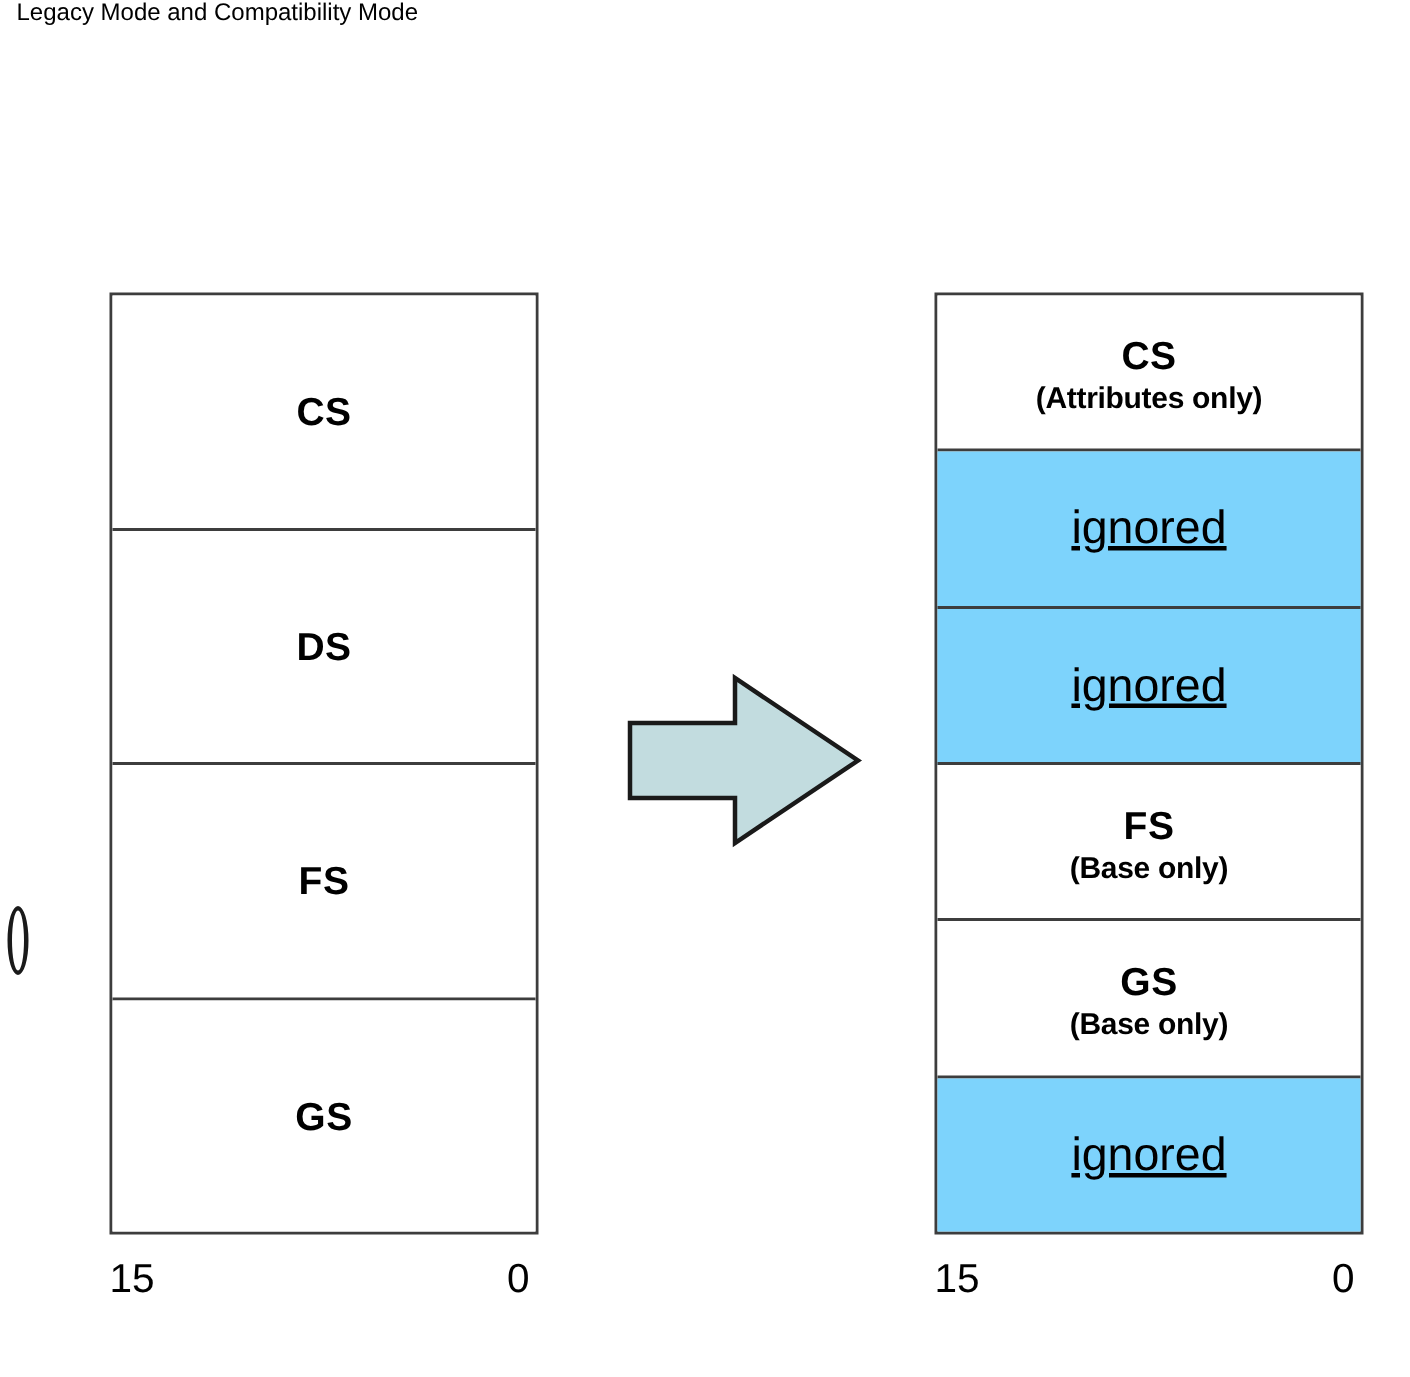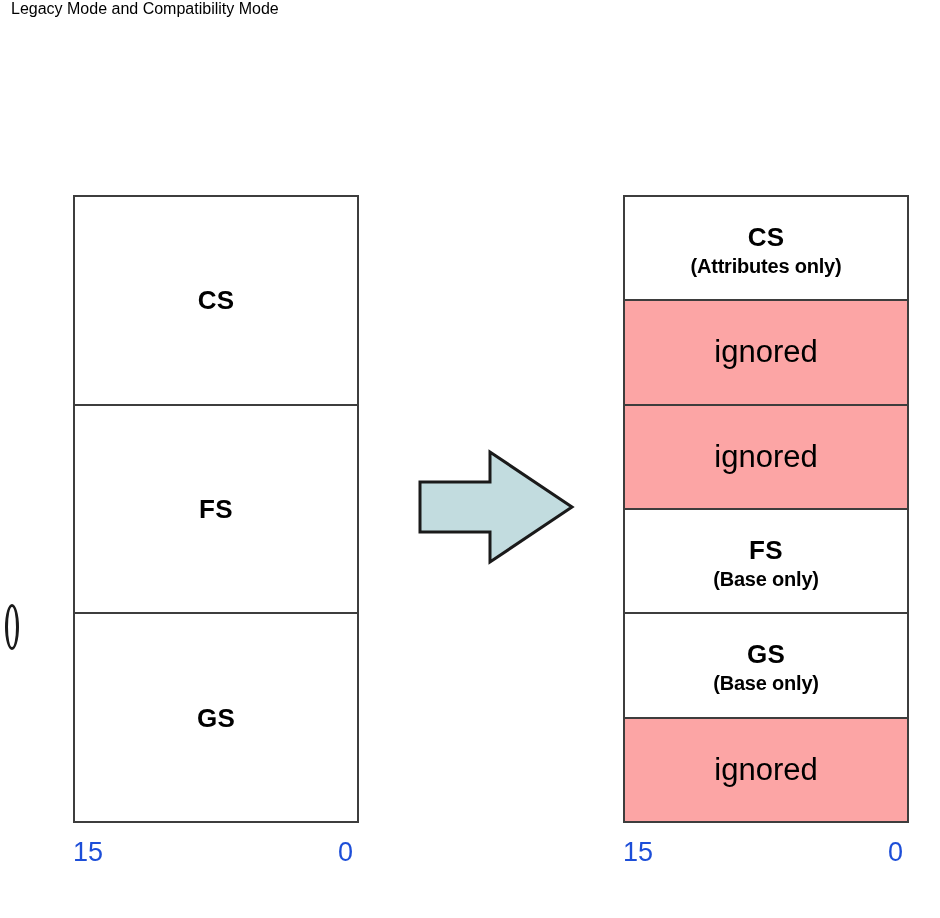--- a/index.html
+++ b/index.html
@@ -55,21 +55,21 @@
     border-bottom: 2px solid #3d3d3d;
     display: flex;
     flex-direction: column;
     align-items: center;
     justify-content: center;
     background: #ffffff;
     overflow: hidden;
   }
   .reg-row:last-child { border-bottom: none; }
 
-  .reg-row.shaded { background: #fca5a5; }
+  .reg-row.shaded { background: #7dd3fc; text-decoration: underline; }
 
   .reg-name {
     font-size: 26px;
     font-weight: bold;
     line-height: 34px;
     letter-spacing: 0.3px;
   }
   .reg-row.shaded .reg-name {
     font-weight: normal;
     font-size: 31px;
@@ -88,21 +88,21 @@
 
   
   .bits {
     position: absolute;
     height: 44px;
     display: flex;
     justify-content: space-between;
     align-items: flex-start;
     font-size: 27px;
     line-height: 34px;
-    color: #1d4ed8;
+    color: #000000;
   }
   #bits-left  { left: 62px;  top: 835px; width: 280px; }
   #bits-right { left: 612px; top: 835px; width: 280px; }
 
   
   #arrow {
     position: absolute;
     left: 404px;
     top: 446px;
     width: 162px;
@@ -127,20 +127,23 @@
 <div id="stage">
 
   <div id="edge-fragment"></div>
 
   <div id="title-left">Legacy Mode and
 Compatibility Mode</div>
 
   <div id="table-left" class="reg-table">
     <div class="reg-row">
       <span class="reg-name">CS</span>
+    </div>
+    <div class="reg-row">
+      <span class="reg-name">DS</span>
     </div>
     <div class="reg-row">
       <span class="reg-name">FS</span>
     </div>
     <div class="reg-row">
       <span class="reg-name">GS</span>
     </div>
   </div>
 
   <div id="bits-left" class="bits">

